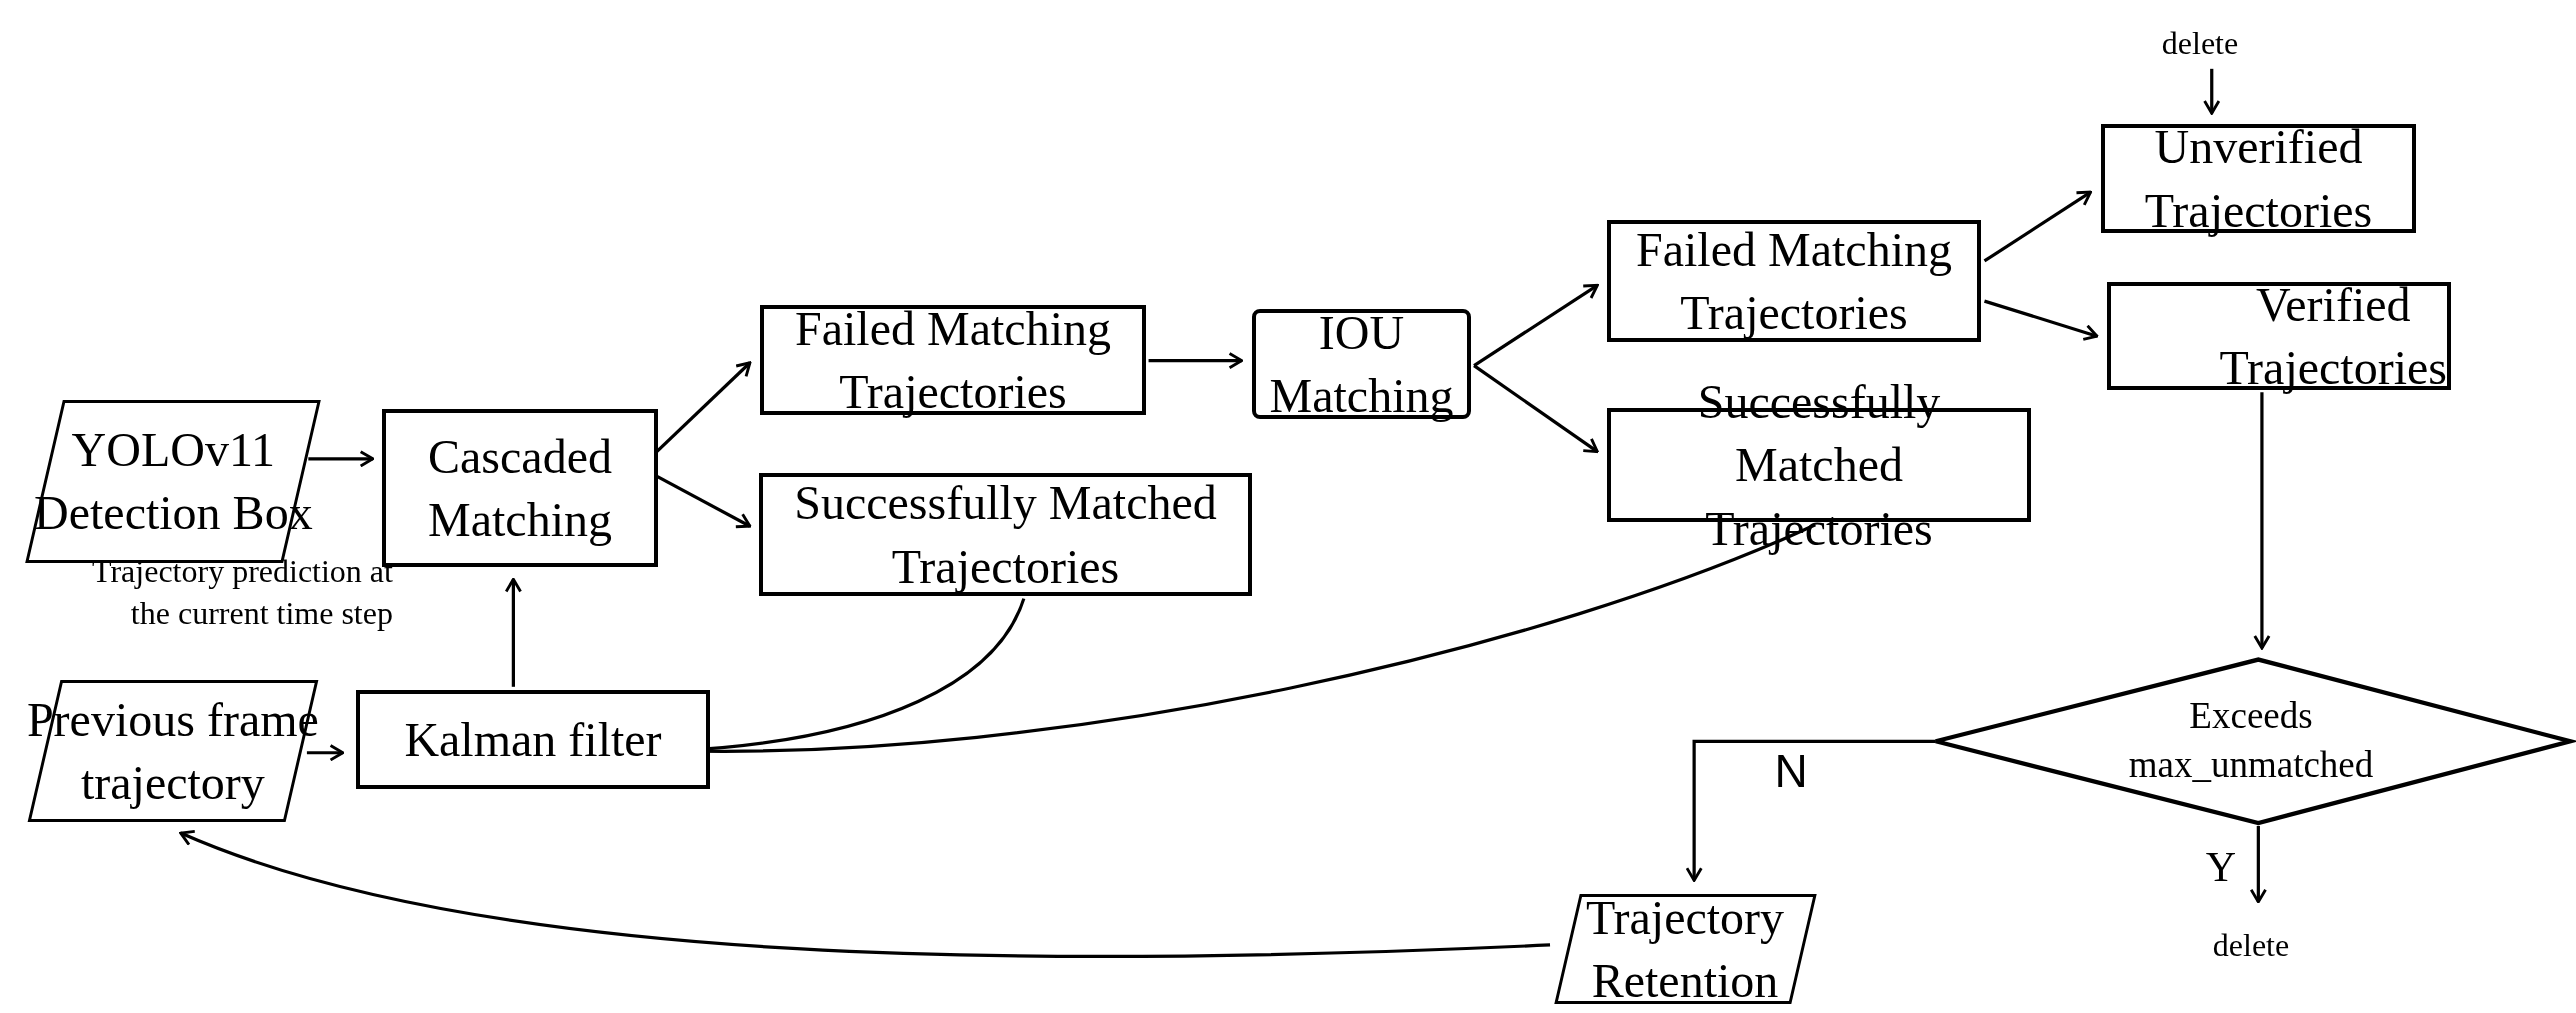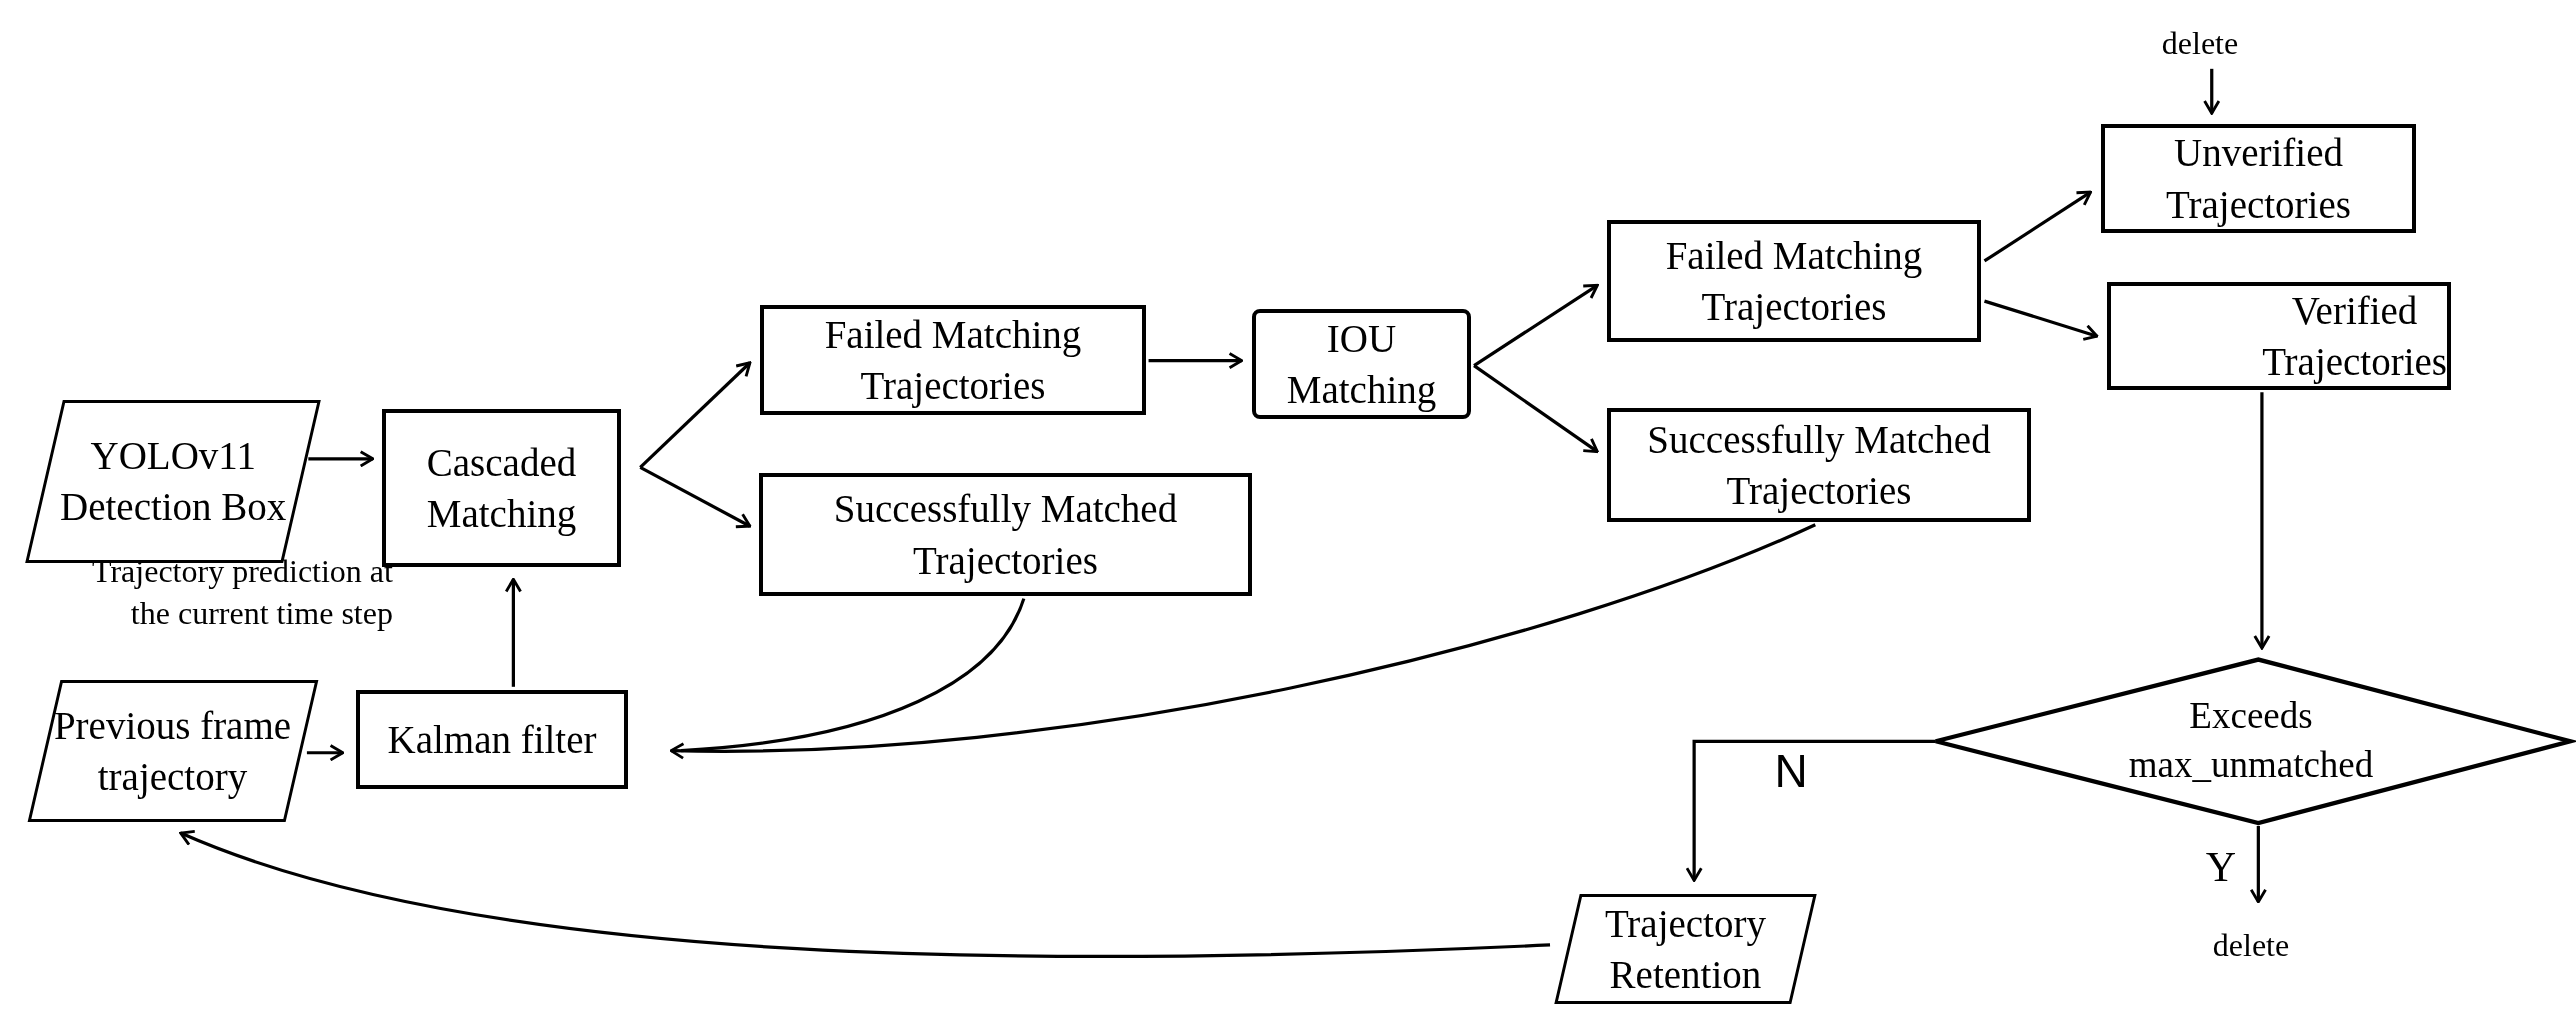--- a/index.html
+++ b/index.html
@@ -1,21 +1,21 @@
 <!DOCTYPE html>
 <html style="font-size:11.5px"><head>
 <meta charset="utf-8">
 <style>
   html,body{margin:0;padding:0;background:#fff;}
   .stage{position:relative;width:2576px;height:1013px;background:#fff;overflow:hidden;
          font-family:"Liberation Serif","DejaVu Serif",serif;color:#000;}
   .stage svg.wires{position:absolute;left:0;top:0;width:2576px;height:1013px;pointer-events:none;}
   .node{position:absolute;box-sizing:border-box;border:4.3px solid #000;background:#fff;
         display:flex;align-items:center;justify-content:center;text-align:center;}
-  .node .lbl{white-space:pre-line;font-size:39px;line-height:1.32;}
+  .node .lbl{white-space:pre-line;font-size:48px;line-height:1.32;}
   .pgram{border-width:3.6px;transform:skewX(-13deg);}
   .pgram .lbl{transform:skewX(13deg);white-space:pre;}
   .ann{position:absolute;transform:translate(-50%,-50%);white-space:pre-line;
        font-size:32px;line-height:1.32;text-align:center;}
   .ann.left{transform:translate(0,-50%);text-align:right;}
   .branch-n{font-family:"Liberation Sans","DejaVu Sans",sans-serif;font-size:46px;}
   .branch-y{font-size:42px;}
   .diamond-lbl{font-size:37px;}
 </style>
 </head>
@@ -63,21 +63,21 @@
     </g>
 
     <polygon points="2700,1034 3150,920 3585,1034 3150,1148" fill="#fff" stroke="#000" stroke-width="6"></polygon>
   </svg>
 
   <div class="node pgram" style="left:44px;top:400px;width:258px;height:163px;">
     <span class="lbl">YOLOv11
 Detection Box</span>
   </div>
 
-  <div class="node" style="left:382px;top:409px;width:239px;height:158px;">
+  <div class="node" style="left:382px;top:409px;width:276px;height:158px;">
     <span class="lbl">Cascaded
 Matching</span>
   </div>
 
   <div class="node" style="left:760px;top:305px;width:386px;height:110px;">
     <span class="lbl">Failed Matching
 Trajectories</span>
   </div>
 
   <div class="node" style="left:759px;top:473px;width:493px;height:123px;">
@@ -103,21 +103,21 @@
   <div class="node" style="left:2101px;top:124px;width:315px;height:109px;">
     <span class="lbl">Unverified
 Trajectories</span>
   </div>
 
   <div class="node" style="left:2107px;top:282px;width:344px;height:108px;justify-content:flex-end;">
     <span class="lbl">Verified
 Trajectories</span>
   </div>
 
-  <div class="node" style="left:356px;top:690px;width:272px;height:99px;">
+  <div class="node" style="left:356px;top:690px;width:354px;height:99px;">
     <span class="lbl">Kalman filter</span>
   </div>
 
   <div class="node pgram" style="left:44px;top:680px;width:258px;height:142px;">
     <span class="lbl">Previous frame
 trajectory</span>
   </div>
 
   <div class="node pgram" style="left:1567px;top:894px;width:237px;height:110px;">
     <span class="lbl">Trajectory

